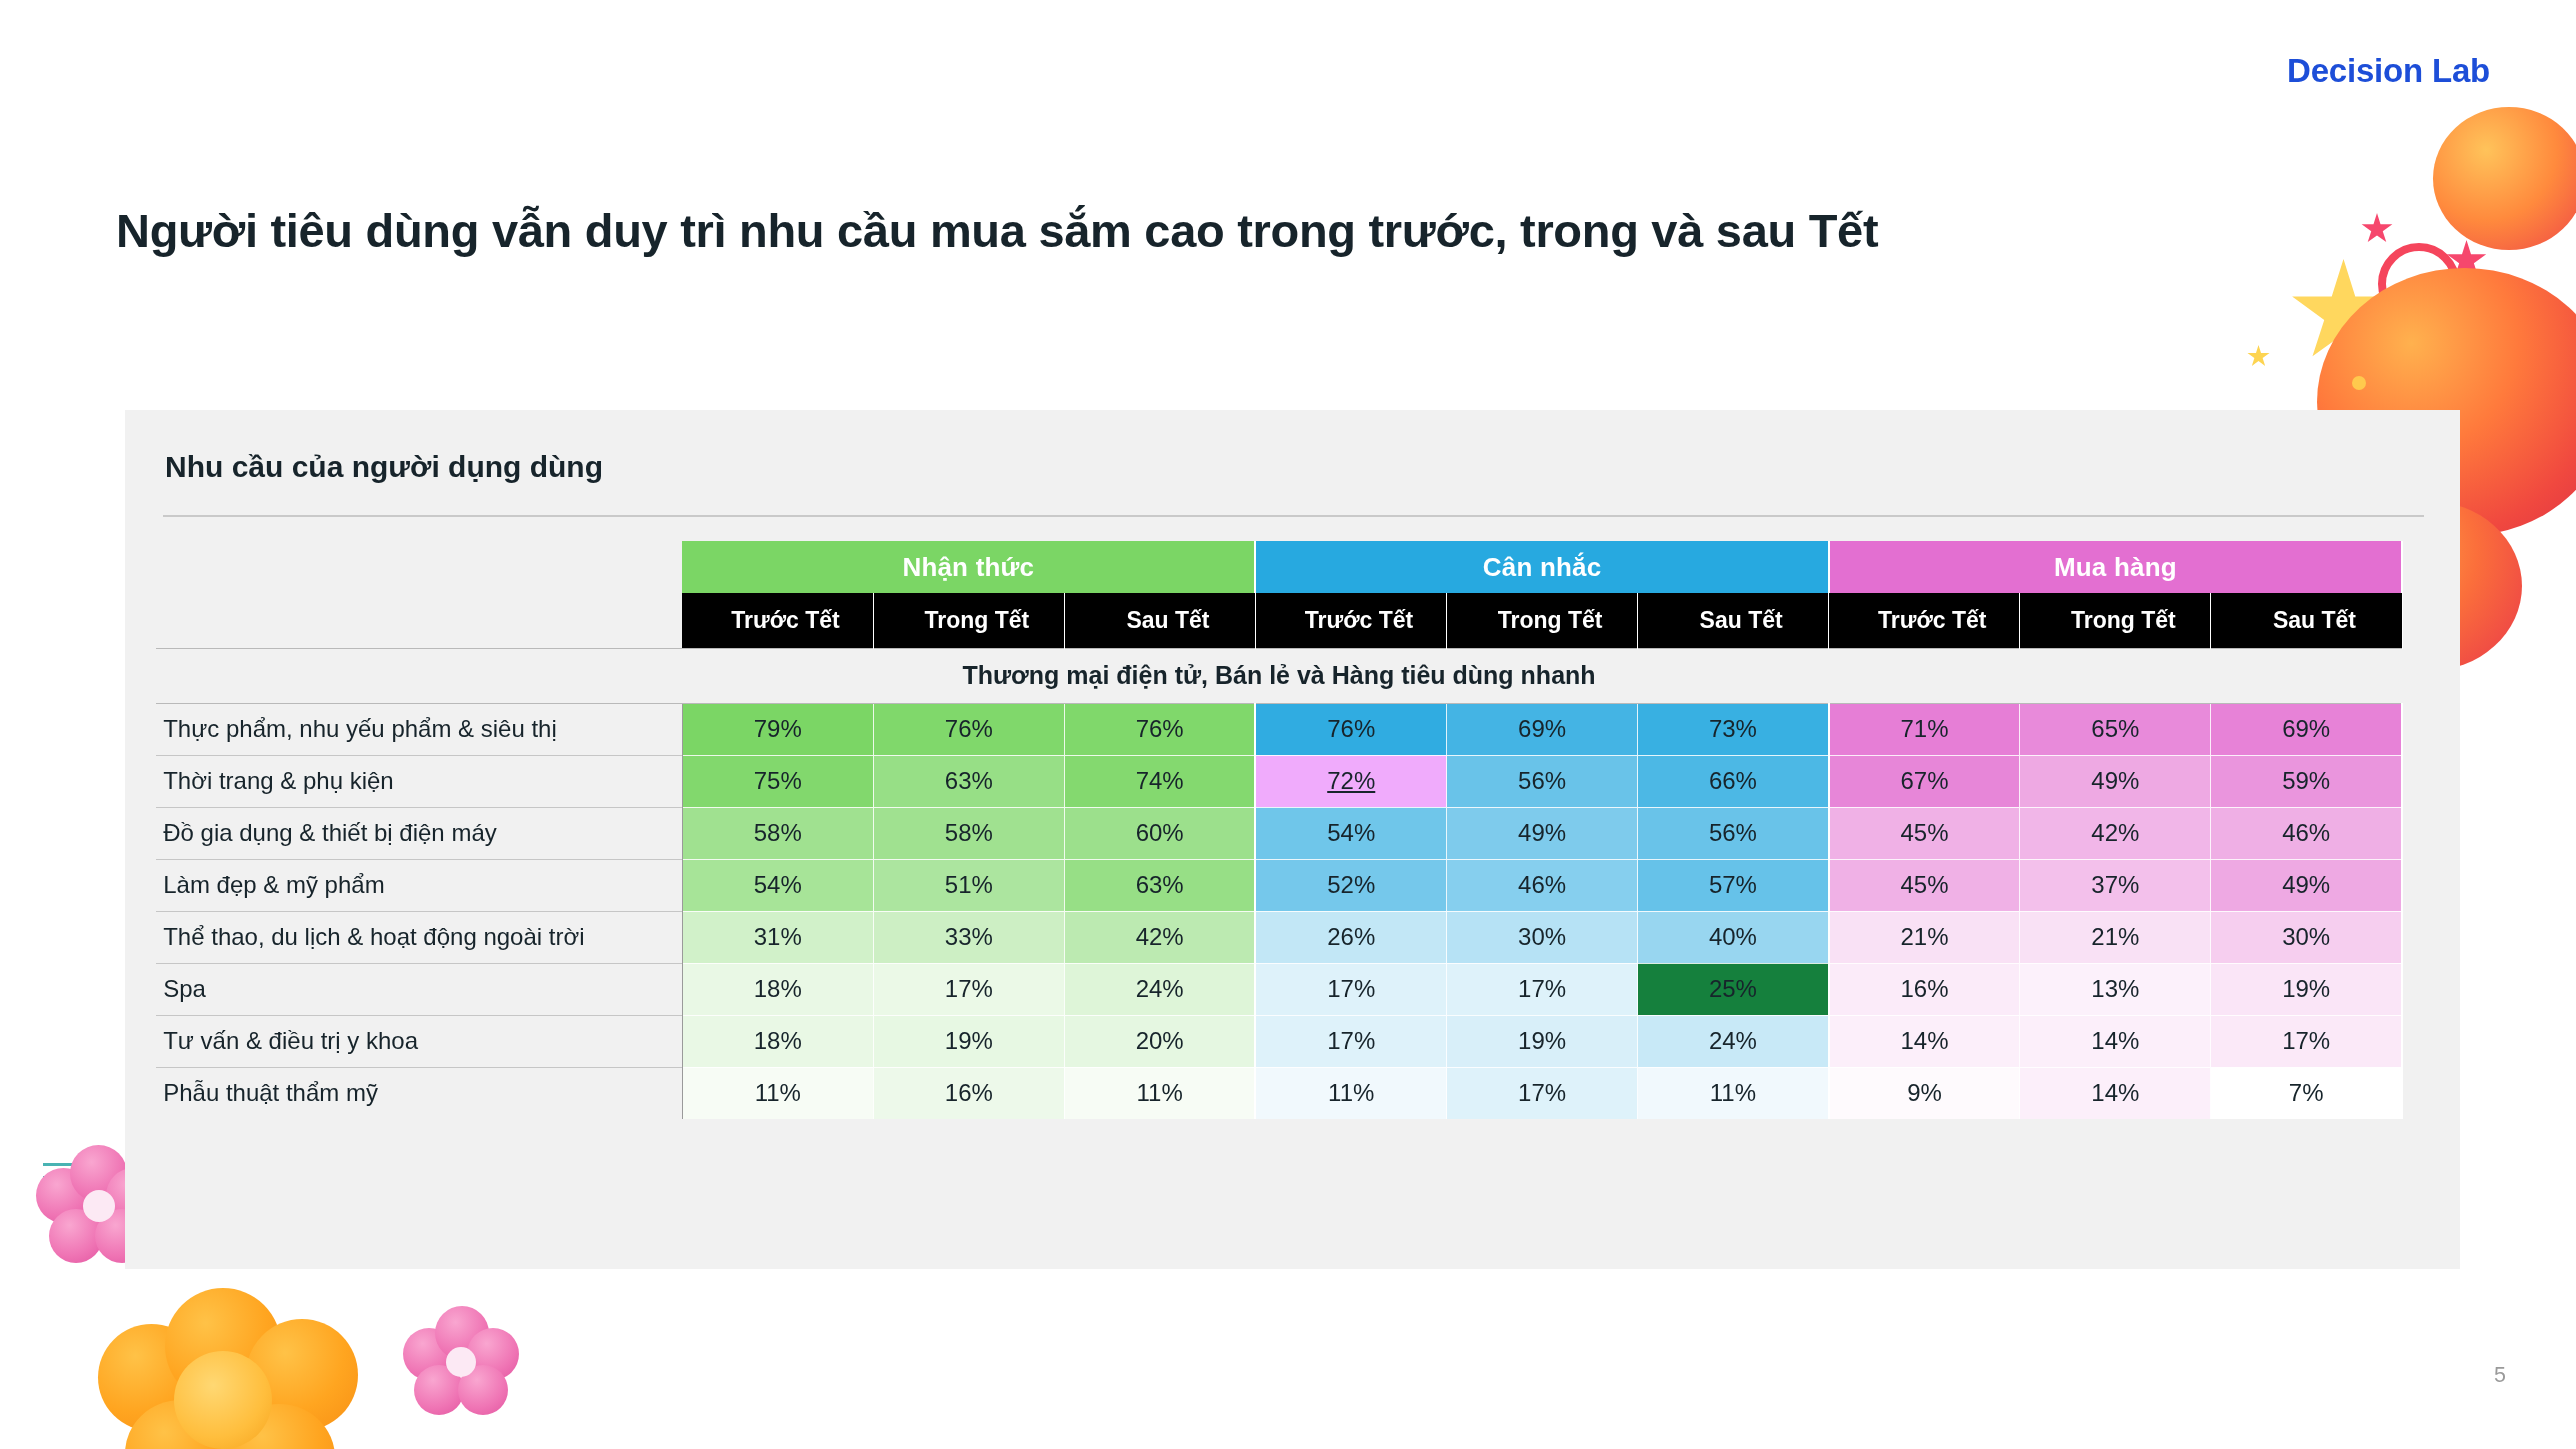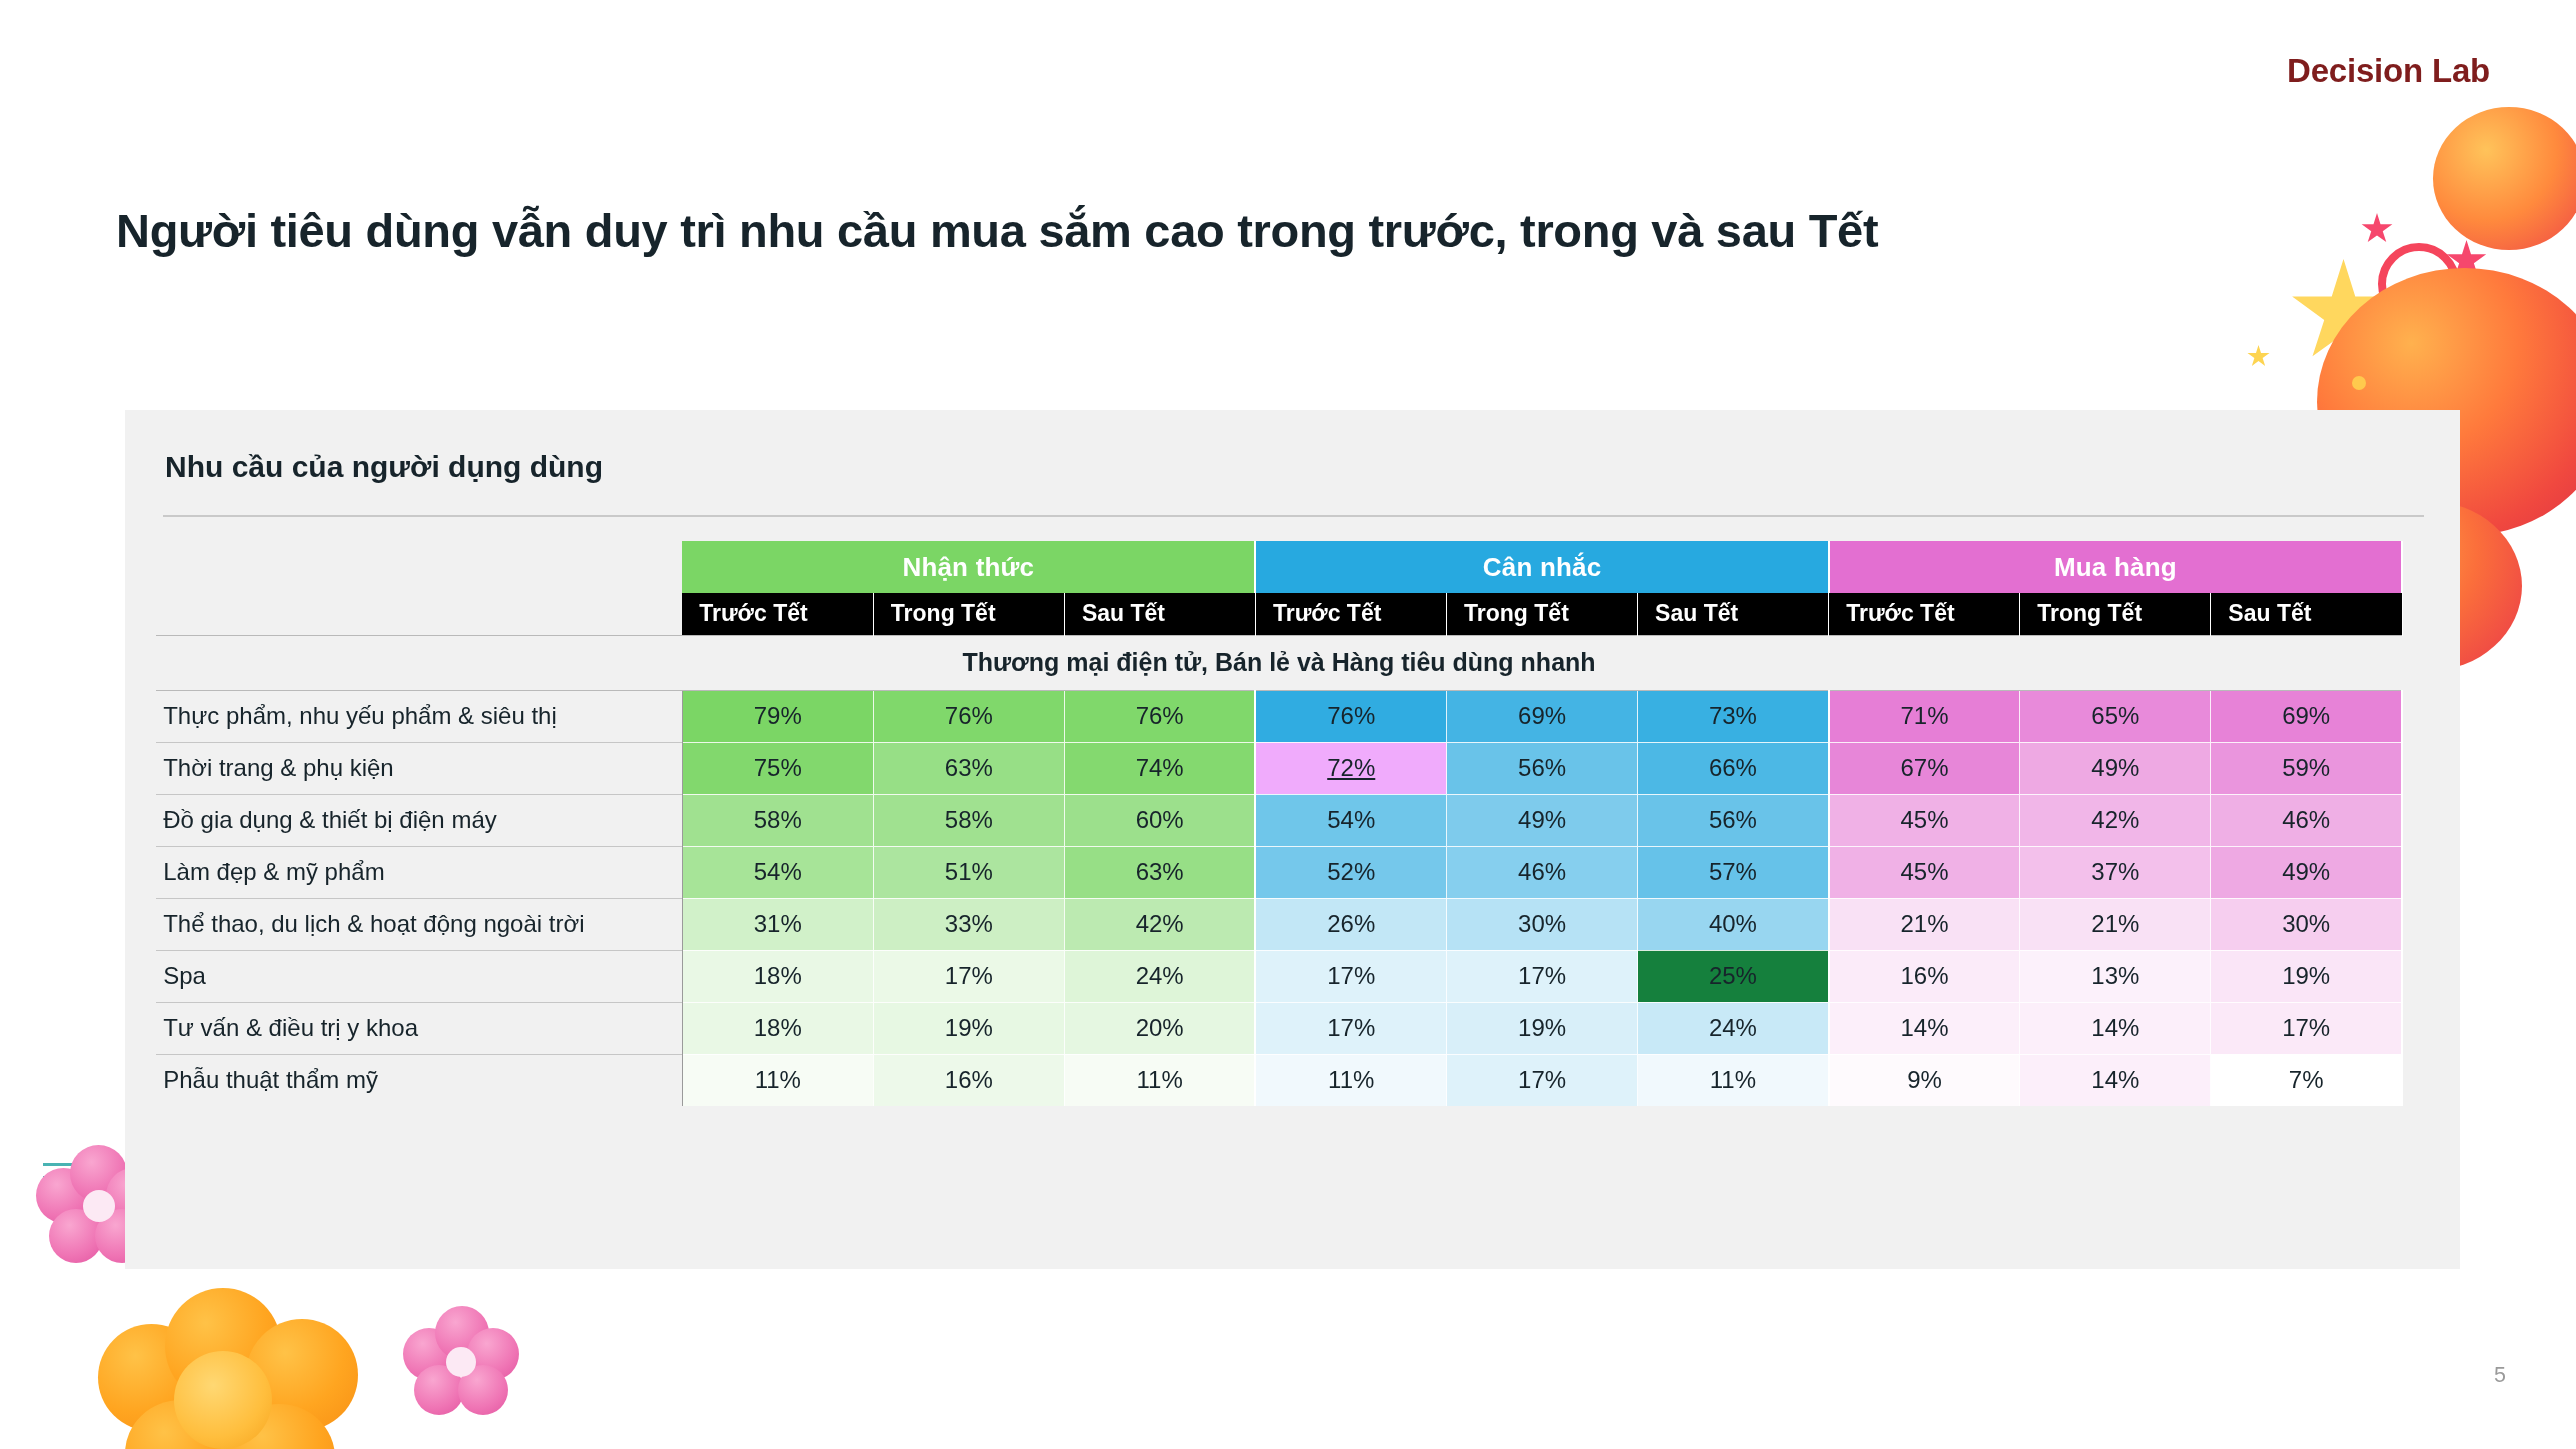--- a/index.html
+++ b/index.html
@@ -16,21 +16,21 @@
     background: #ffffff;
     overflow: hidden;
   }
 
   
   .brand {
     position: absolute;
     top: 52px; right: 86px;
     font-size: 33px;
     font-weight: bold;
-    color: #7f1d1d;
+    color: #1d4ed8;
     letter-spacing: -0.2px;
   }
 
   
   .title {
     position: absolute;
     left: 116px; top: 170px;
     width: 2209px;
     font-size: 47px;
     font-weight: bold;
@@ -81,26 +81,26 @@
     font-weight: bold;
     text-align: center;
     border-right: 2.7px solid #ffffff;
     letter-spacing: 0.2px;
   }
   .grp.aware   { background: #7bd665; }
   .grp.consid  { background: #27a9e0; }
   .grp.purch   { background: #e36fd1; }
 
   .sub {
-    height: 42px;
+    height: 55px;
     background: #000000;
     color: #ffffff;
     font-size: 23px;
     font-weight: bold;
-    text-align: left;
+    text-align: center;
     border-right: 1.8px solid #ffffff;
     padding-left: 17px;
   }
 
   .sectionrow td {
     height: 55px;
     background: #f1f1f1;
     text-align: center;
     font-size: 25px;
     font-weight: bold;

